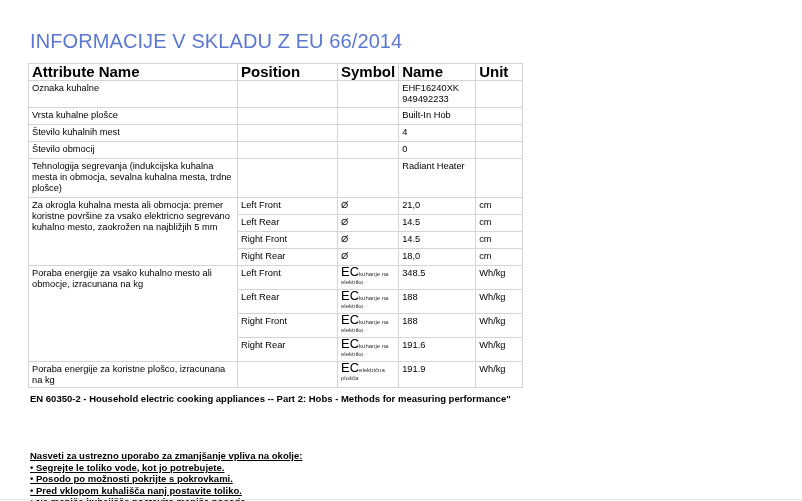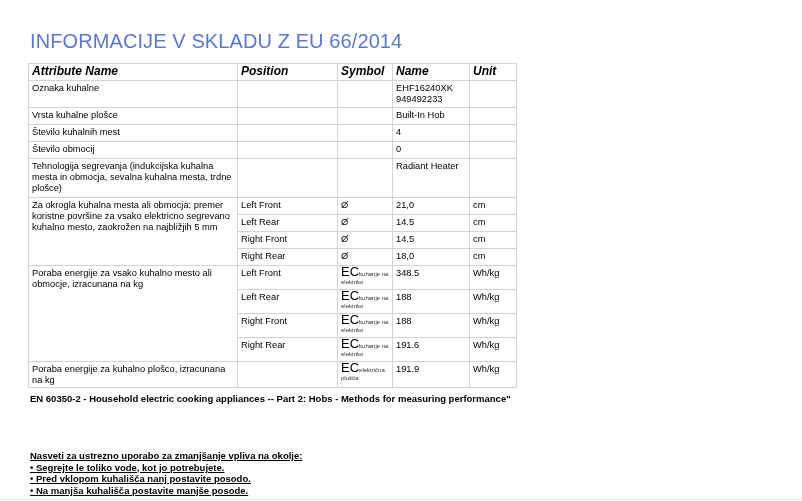--- a/index.html
+++ b/index.html
@@ -16,21 +16,21 @@
   }
   table.spec {
     position: absolute; left: 28px; top: 63px;
     border-collapse: collapse; table-layout: fixed;
     font-size: 9.3px; line-height: 11px;
   }
   table.spec td, table.spec th {
     border: 1px solid #d4d4d4; padding: 2px 3px 0 3px; vertical-align: top;
     text-align: left; overflow: hidden;
   }
-  table.spec th { font-weight: bold; font-size: 12px; height: 14px; font-style: italic; }
+  table.spec th { font-weight: bold; font-size: 15px; height: 14px; }
   .c1 { width: 209px; } .c2 { width: 100px; } .c3 { width: 55px; }
   .c4 { width: 77px; } .c5 { width: 47px; }
   .h27 { height: 24px; } .h17 { height: 14px; margin-top: 16px; } .h39 { height: 36px; }
   .h24 { height: 21px; } .h26 { height: 23px; }
   .ec-main { font-size: 13px; }
   .ec-sub { font-size: 6px; line-height: 7px; color: #333; }
   .ec-wrap { line-height: 7px; }
   .standard-note {
     position: absolute; left: 30px; top: 393px; font-size: 9.5px; font-weight: bold; white-space: nowrap;
   }
@@ -158,33 +158,34 @@
   <tr>
     <td class="h24">Right Rear</td>
     <td>
           <div class="ec-wrap"><span class="ec-main">EC</span><span class="ec-sub">kuhanje na elektriko</span></div>
         </td>
     <td>191.6</td>
     <td>Wh/kg</td>
   </tr>
 
   <tr>
-    <td class="h26">Poraba energije za kuhalno plošco, izracunana na kg</td>
+    <td class="h26">Poraba energije za koristne plošco, izracunana na kg</td>
     <td></td>
     <td>
           <div class="ec-wrap"><span class="ec-main">EC</span><span class="ec-sub">električna plošča</span></div>
         </td>
     <td>191.9</td>
     <td>Wh/kg</td>
   </tr>
 </tbody>
   </table>
 
 <div class="standard-note">EN 60350-2 - Household electric cooking appliances -- Part 2: Hobs - Methods for measuring performance"</div>
 
 <div class="tips">
   <div>Nasveti za ustrezno uporabo za zmanjšanje vpliva na okolje:</div>
   <div>• Segrejte le toliko vode, kot jo potrebujete.</div>
-  <div>• Pred vklopom kuhališča nanj postavite posodo.</div>
+  <div>• Posodo po možnosti pokrijte s pokrovkami.</div>
+  <div>• Pred vklopom kuhališča nanj postavite toliko.</div>
   <div>• Na manjša kuhališča postavite manjše posode.</div>
 </div>
 
 <div class="page-bottom-edge"></div>
 
 </body></html>

